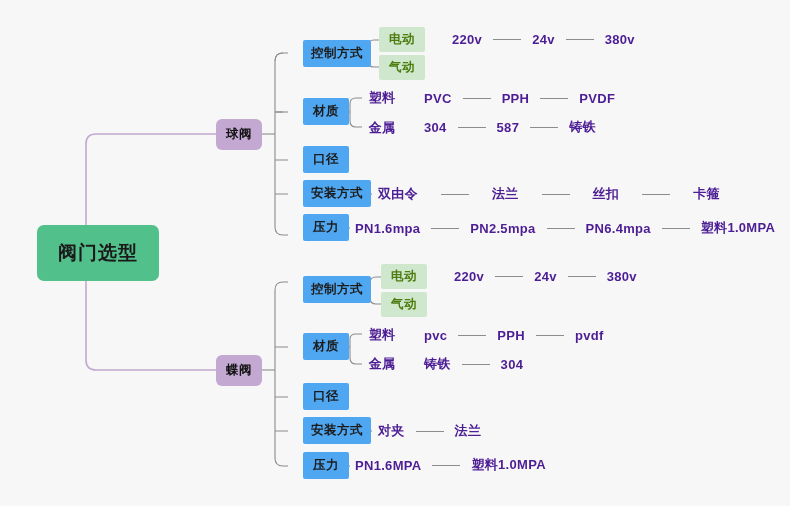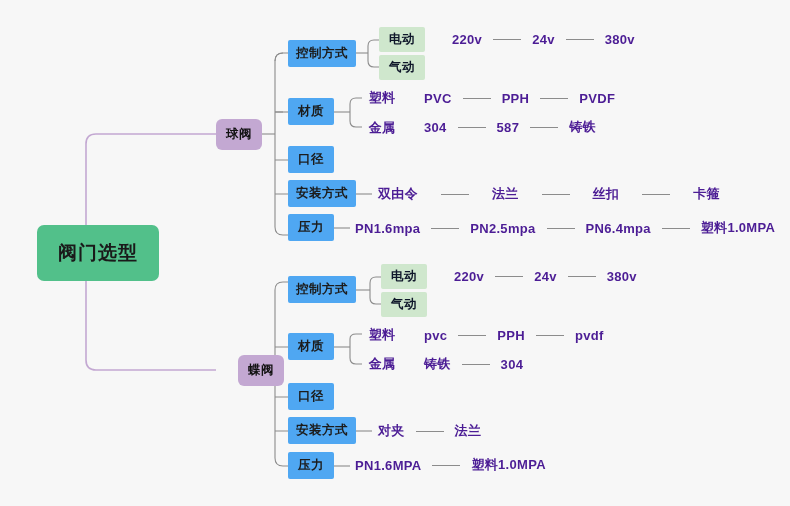--- a/index.html
+++ b/index.html
@@ -21,25 +21,25 @@
     border-radius:7px;letter-spacing:1px;margin-left:12px;
   }
   
   .lvl2{
     background:#c3a8d2;color:#121212;font-weight:bold;font-size:12.5px;
     border-radius:6px;letter-spacing:.5px;
   }
   
   .lvl3{
     background:#4fa7f2;color:#1c1c1c;font-weight:bold;font-size:12.5px;
-    border-radius:2px;letter-spacing:.5px;
+    border-radius:2px;letter-spacing:.5px;margin-left:15px;
   }
   
   .lvl4g{
-    background:#cfe7cd;color:#0f172a;font-weight:bold;font-size:12.5px;
+    background:#cfe7cd;color:#4d7c0f;font-weight:bold;font-size:12.5px;
     border-radius:2px;letter-spacing:.5px;font-family:Liberation Mono, monospace;
   }
   
   .plain{
     color:#4c1d95;font-weight:bold;font-size:13px;letter-spacing:.3px;
     background:transparent;
   }
 </style>
 </head>
 <body>
@@ -124,21 +124,21 @@
   <div class="node lvl4g" style="left: 379px; top: 55px; width: 46px; height: 25px;">
     <span>气动</span>
   </div>
   <div class="node plain" style="left: 362px; top: 87px; width: 40px; height: 22px;">
     <span>塑料</span>
   </div>
   <div class="node plain" style="left: 362px; top: 117px; width: 40px; height: 22px;">
     <span>金属</span>
   </div>
 
-  <div class="node lvl2" style="left: 216px; top: 355px; width: 46px; height: 31px; margin-left: 22px;">
+  <div class="node lvl2" style="left: 216px; top: 355px; width: 46px; height: 31px;">
     <span>蝶阀</span>
   </div>
 
   <div class="node lvl3" style="left: 288px; top: 276px; width: 68px; height: 27px;">
     <span>控制方式</span>
   </div>
   <div class="node lvl3" style="left: 288px; top: 333px; width: 46px; height: 27px;">
     <span>材质</span>
   </div>
   <div class="node lvl3" style="left: 288px; top: 383px; width: 46px; height: 27px;">

